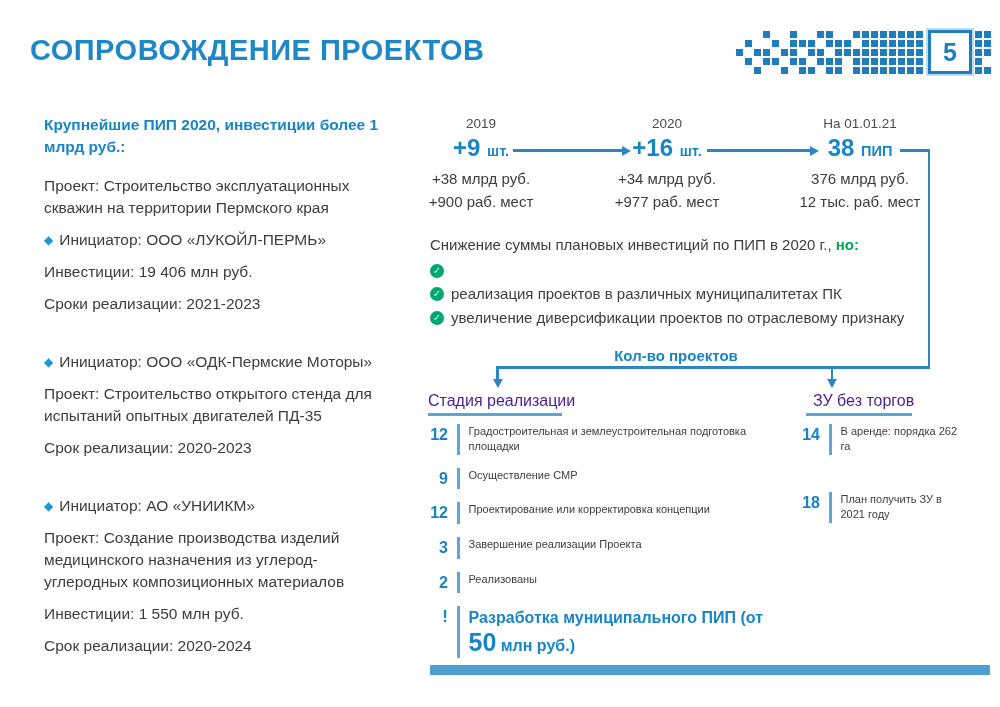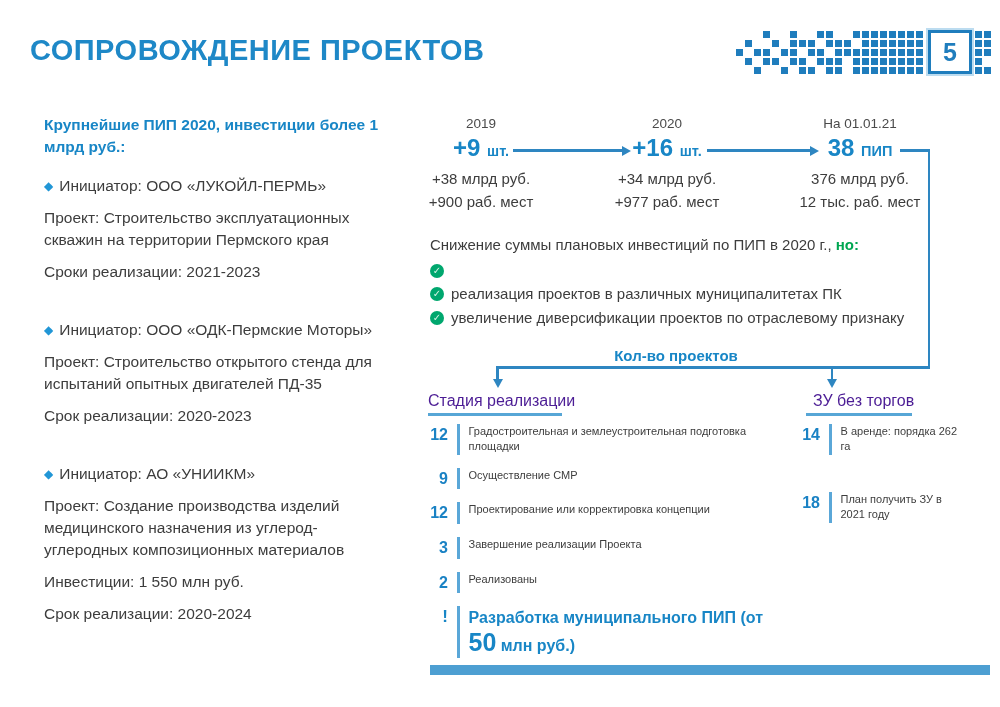--- a/index.html
+++ b/index.html
@@ -190,22 +190,23 @@
         <div class="sq on"></div>
         <div class="sq"></div>
         <div class="sq on"></div>
       </div>
   </div>
 
   <div class="leftpanel">
     <p class="lp-head">Крупнейшие ПИП 2020, инвестиции более 1 млрд руб.:</p>
 
     <div class="proj">
+      <p>Проект: Строительство эксплуатационных скважин на территории Пермского края</p>
       <p><span class="diamond">◆</span><span>Инициатор: ООО «ЛУКОЙЛ-ПЕРМЬ»</span></p>
-      <p>Проект: Строительство эксплуатационных скважин на территории Пермского края</p>
+      <p>Инвестиции: 19 406 млн руб.</p>
       <p>Сроки реализации: 2021-2023</p>
     </div>
 
     <div class="proj">
       <p><span class="diamond">◆</span><span>Инициатор: ООО «ОДК-Пермские Моторы»</span></p>
       <p>Проект: Строительство открытого стенда для испытаний опытных двигателей ПД-35</p>
       <p>Срок реализации: 2020-2023</p>
     </div>
 
     <div class="proj">

